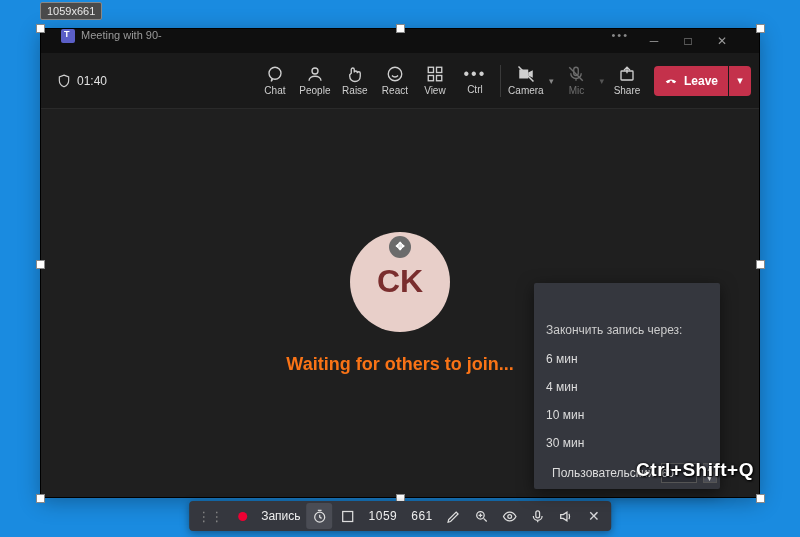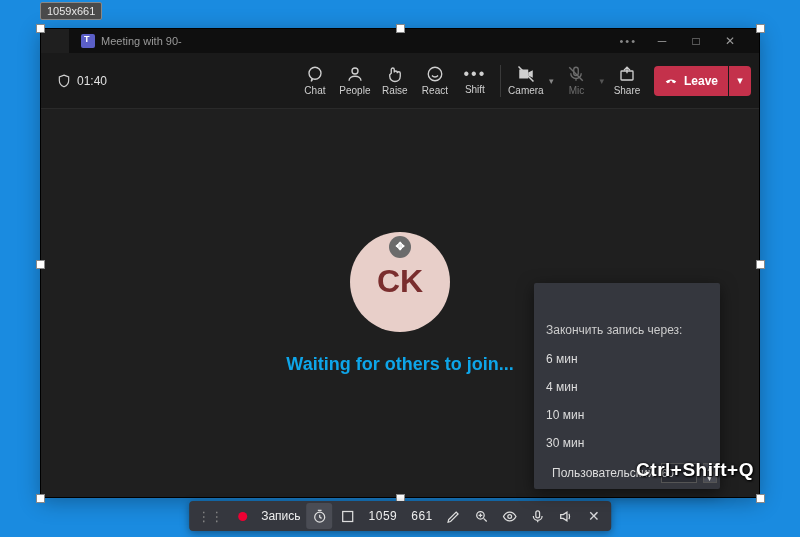--- a/index.html
+++ b/index.html
@@ -8,21 +8,21 @@
   
   .dim-badge { position: absolute; top: 2px; left: 40px; background: #4a4a4a; color: #e8e8e8; font-size: 11px; padding: 2px 6px; border: 1px solid #888; border-radius: 2px; z-index: 40; }
 
   
   .handle { position: absolute; width: 9px; height: 9px; background: #fff; border: 1px solid #888; z-index: 35; }
 
   
   .teams-window { position: absolute; left: 40px; top: 28px; width: 720px; height: 470px; background: #1f1f1f; border: 1px solid #000; display: flex; flex-direction: column; box-shadow: 0 4px 20px rgba(0,0,0,.3); }
 
   
-  .titlebar { height: 24px; background: #0f0f0f; display: flex; align-items: center; color: #9a9a9a; font-size: 11px; padding: 0 12px; margin-left: 28px; }
+  .titlebar { height: 24px; background: #0f0f0f; display: flex; align-items: flex-start; color: #9a9a9a; font-size: 11px; padding: 0 20px; }
   .titlebar .t-icon { width: 14px; height: 14px; background: #5b5fc7; border-radius: 2px; margin-right: 6px; position: relative; }
   .titlebar .t-icon::after { content: "T"; color: #fff; font-size: 9px; font-weight: bold; position: absolute; left: 3px; top: 0; }
   .titlebar-space { flex: 1; }
   .win-btns { display: flex; gap: 0; }
   .win-btn { width: 34px; height: 24px; display: flex; align-items: center; justify-content: center; color: #9a9a9a; font-size: 12px; }
 
   
   .toolbar { height: 56px; background: #1a1a1a; display: flex; align-items: center; padding: 0 8px; gap: 2px; border-bottom: 1px solid #2a2a2a; }
   .shield-time { display: flex; align-items: flex-end; gap: 6px; color: #e0e0e0; font-size: 12px; padding: 0 8px; }
   .tool-spacer { flex: 1; }
@@ -30,21 +30,21 @@
   .tool-btn .ticon { font-size: 16px; line-height: 1; }
   .tool-sep { width: 1px; height: 32px; background: #3a3a3a; margin: 0 4px; }
   .leave-group { display: flex; margin-left: 6px; }
   .leave-btn { background: #c4314b; color: #fff; font-size: 12px; font-weight: 600; height: 30px; padding: 0 10px; border-radius: 4px 0 0 4px; display: flex; align-items: center; gap: 6px; }
   .leave-chev { background: #c4314b; color: #fff; width: 22px; height: 30px; border-radius: 0 4px 4px 0; display: flex; align-items: center; justify-content: center; margin-left: 1px; font-size: 11px; }
 
   
   .stage { flex: 1; background: #1f1f1f; display: flex; flex-direction: column; align-items: center; justify-content: center; position: relative; }
   .avatar { width: 100px; height: 100px; border-radius: 50%; background: #e8cfc9; display: flex; align-items: center; justify-content: center; color: #7a2e2e; font-size: 32px; font-weight: 600; position: relative; }
   .avatar-move { position: absolute; top: 4px; left: 50%; transform: translateX(-50%); width: 22px; height: 22px; background: #6b6b6b; border-radius: 50%; color: #fff; font-size: 11px; display: flex; align-items: center; justify-content: center; }
-  .waiting-text { margin-top: 22px; color: #0ea5e9; font-size: 18px; font-weight: 600; }
+  .waiting-text { margin-top: 22px; color: #f97316; font-size: 18px; font-weight: 600; }
 
   
   .menu { position: absolute; right: 80px; bottom: 48px; width: 186px; background: #35373e; color: #ddd; font-size: 12px; border-radius: 2px; box-shadow: 0 4px 16px rgba(0,0,0,.5); z-index: 50; }
   .menu-title { padding: 8px 12px; color: #ccc; margin-top: 32px; }
   .menu-item { padding: 7px 12px; cursor: default; display: flex; align-items: center; justify-content: space-between; }
   .menu-item.sel { background: #4a4c54; }
   .menu-custom { display: flex; align-items: center; gap: 6px; padding: 6px 18px; }
   .spin { width: 36px; height: 20px; background: #2a2c33; border: 1px solid #555; color: #ddd; font-size: 11px; }
   .spin-btns { display: flex; flex-direction: column; }
   .spin-btns span { width: 14px; height: 10px; background: #4a4c54; font-size: 7px; color: #ddd; display: flex; align-items: center; justify-content: center; border: 1px solid #555; }
@@ -131,22 +131,33 @@
     <div class="tool-btn">
       <span class="ticon">
         <svg width="18" height="18" viewBox="0 0 24 24" fill="none" stroke="#cfcfcf" stroke-width="1.8">
             <circle cx="12" cy="12" r="9"></circle>
             <path d="M8 14s1.5 2 4 2 4-2 4-2M9 9h.01M15 9h.01"></path>
           </svg>
       </span>
       <span>React</span>
     </div>
     <div class="tool-btn">
+      <span class="ticon">
+        <svg width="18" height="18" viewBox="0 0 24 24" fill="none" stroke="#cfcfcf" stroke-width="1.8">
+            <rect x="3" y="3" width="7" height="7"></rect>
+            <rect x="14" y="3" width="7" height="7"></rect>
+            <rect x="3" y="14" width="7" height="7"></rect>
+            <rect x="14" y="14" width="7" height="7"></rect>
+          </svg>
+      </span>
+      <span>View</span>
+    </div>
+    <div class="tool-btn">
       <span class="ticon" style="letter-spacing:2px">•••</span>
-      <span>Shift</span>
+      <span>Ctrl</span>
     </div>
 
     <div class="tool-sep"></div>
 
     <div class="tool-btn">
       <span class="ticon">
         <svg width="18" height="18" viewBox="0 0 24 24" fill="#cfcfcf">
             <path d="M3 6h12v12H3z"></path>
             <path d="M15 10l6-3v10l-6-3z"></path>
             <line x1="2" y1="2" x2="22" y2="22" stroke="#cfcfcf" stroke-width="2"></line>

